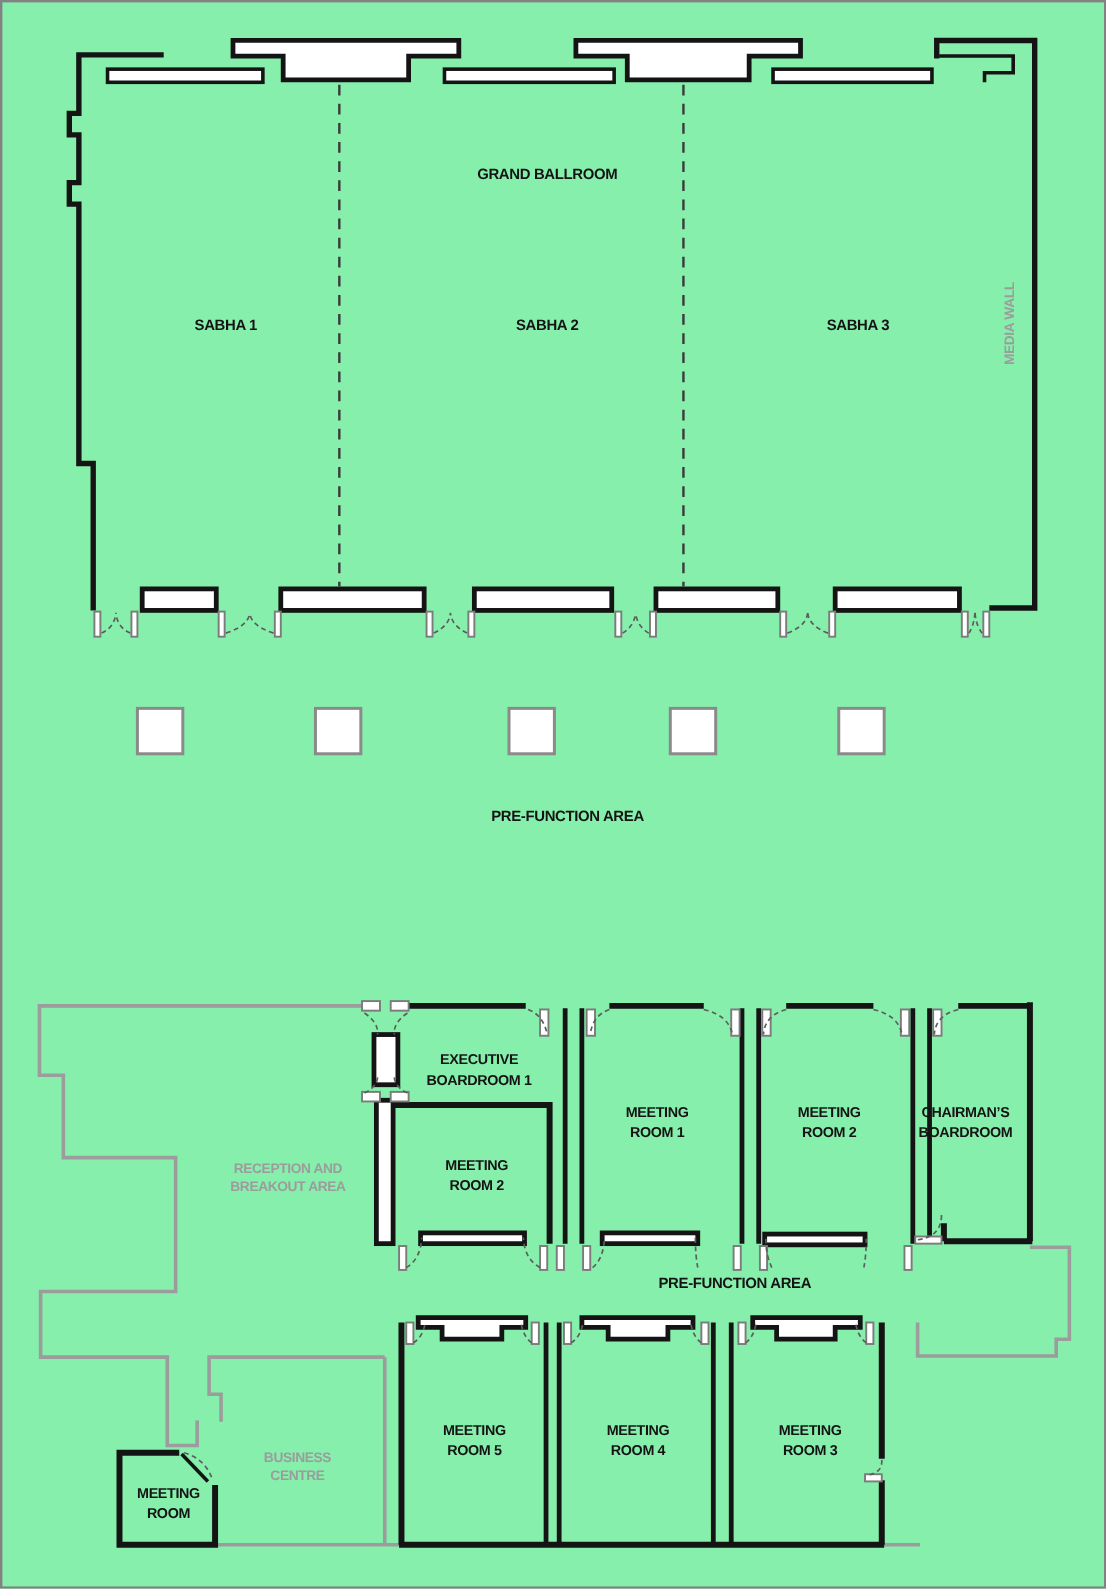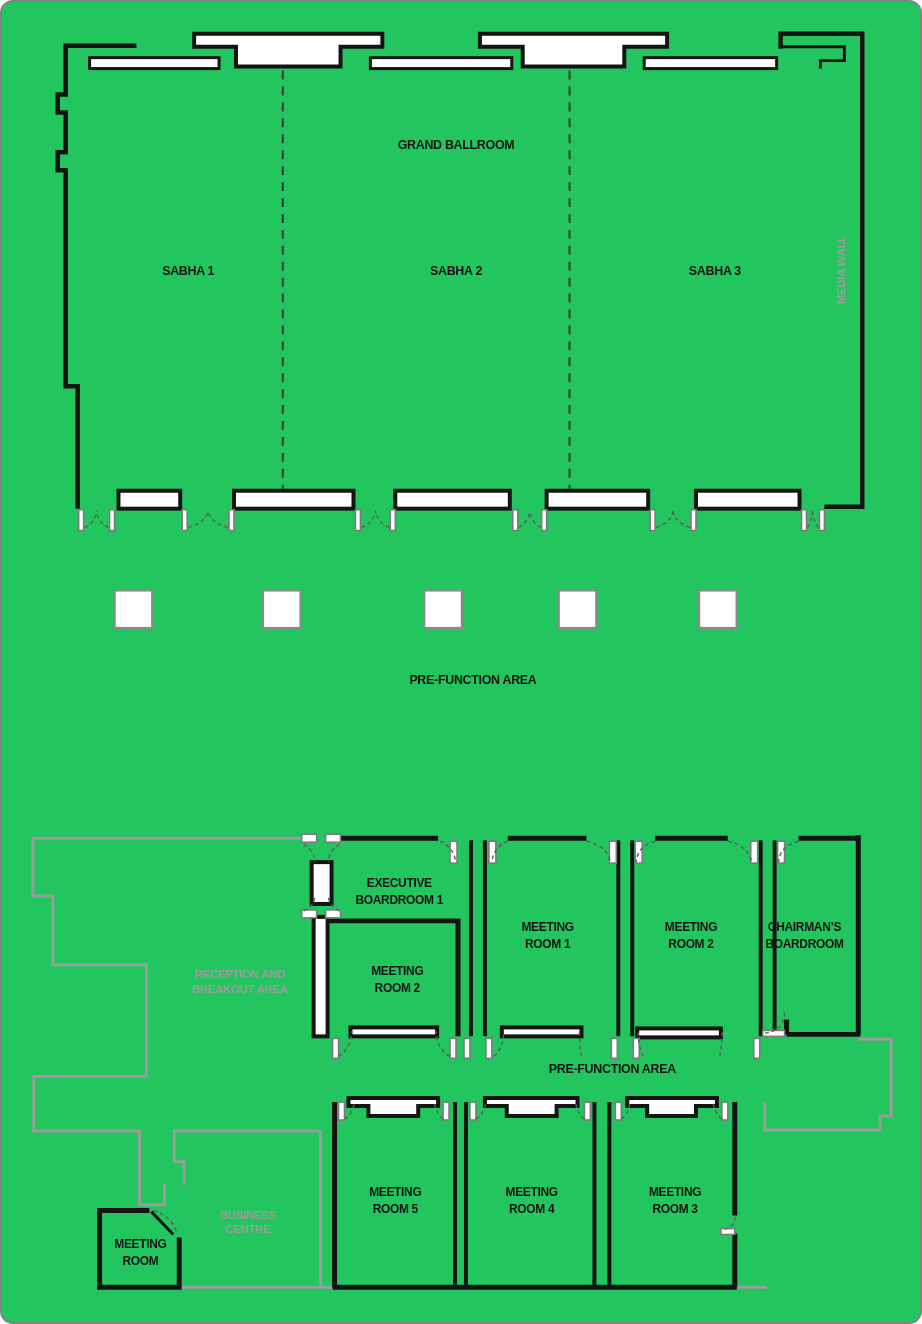--- a/index.html
+++ b/index.html
@@ -1,22 +1,22 @@
 <!DOCTYPE html>
 <html><head>
 <meta charset="utf-8">
 <style>
   html,body{margin:0;padding:0;background:#fff;}
   #canvas{
     position:relative;
     width:922px;height:1324px;
     box-sizing:border-box;
     border:2px solid #828282;
-    border-radius:13px;
-    background:#22c55e;
+    border-radius:0;
+    background:#86efac;
     font-family:"Liberation Sans", sans-serif;
     overflow:hidden;
   }
   svg{position:absolute;left:0;top:0;}
   text{
     font-family:"Liberation Sans", sans-serif;
     font-weight:bold;
     letter-spacing:-0.3px;
   }
   .lbl   {font-size:12.5px; fill:#141414;}

